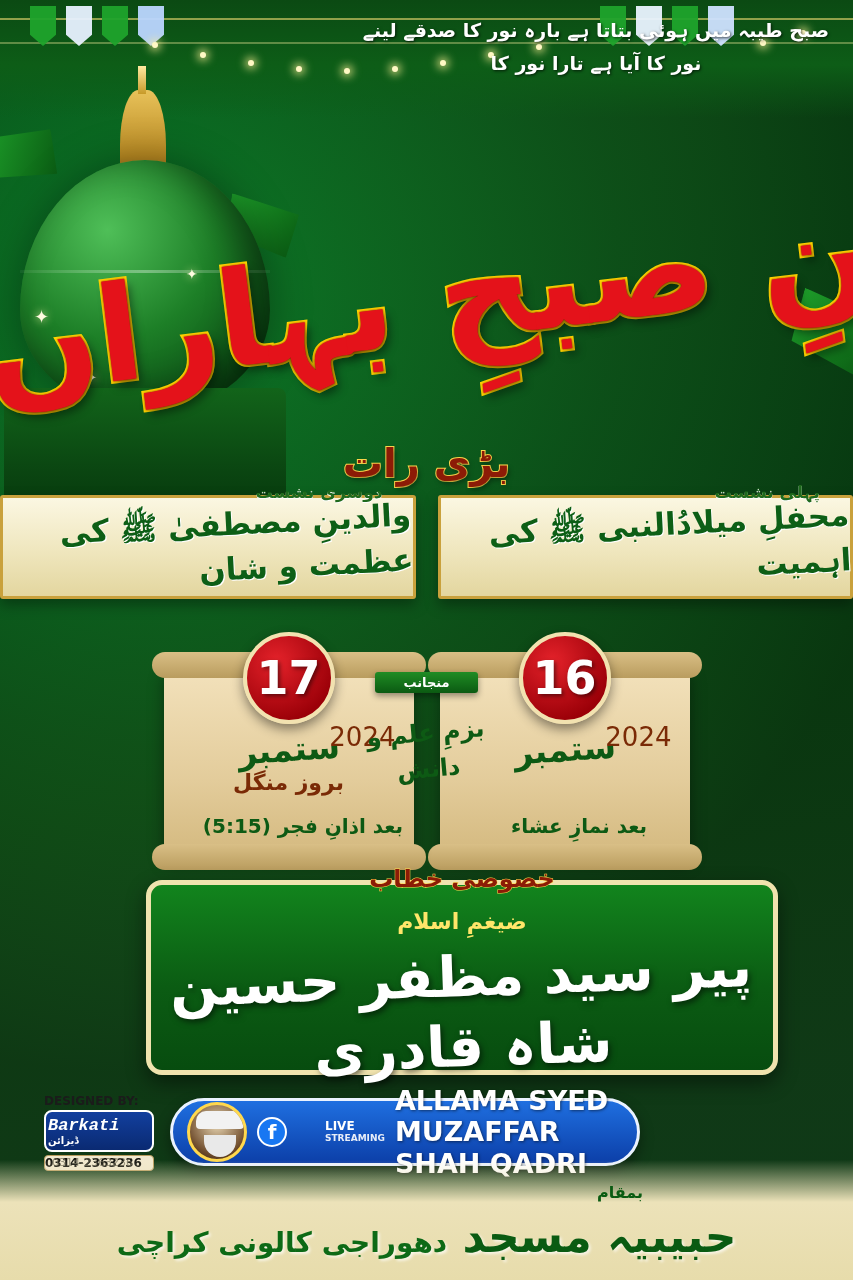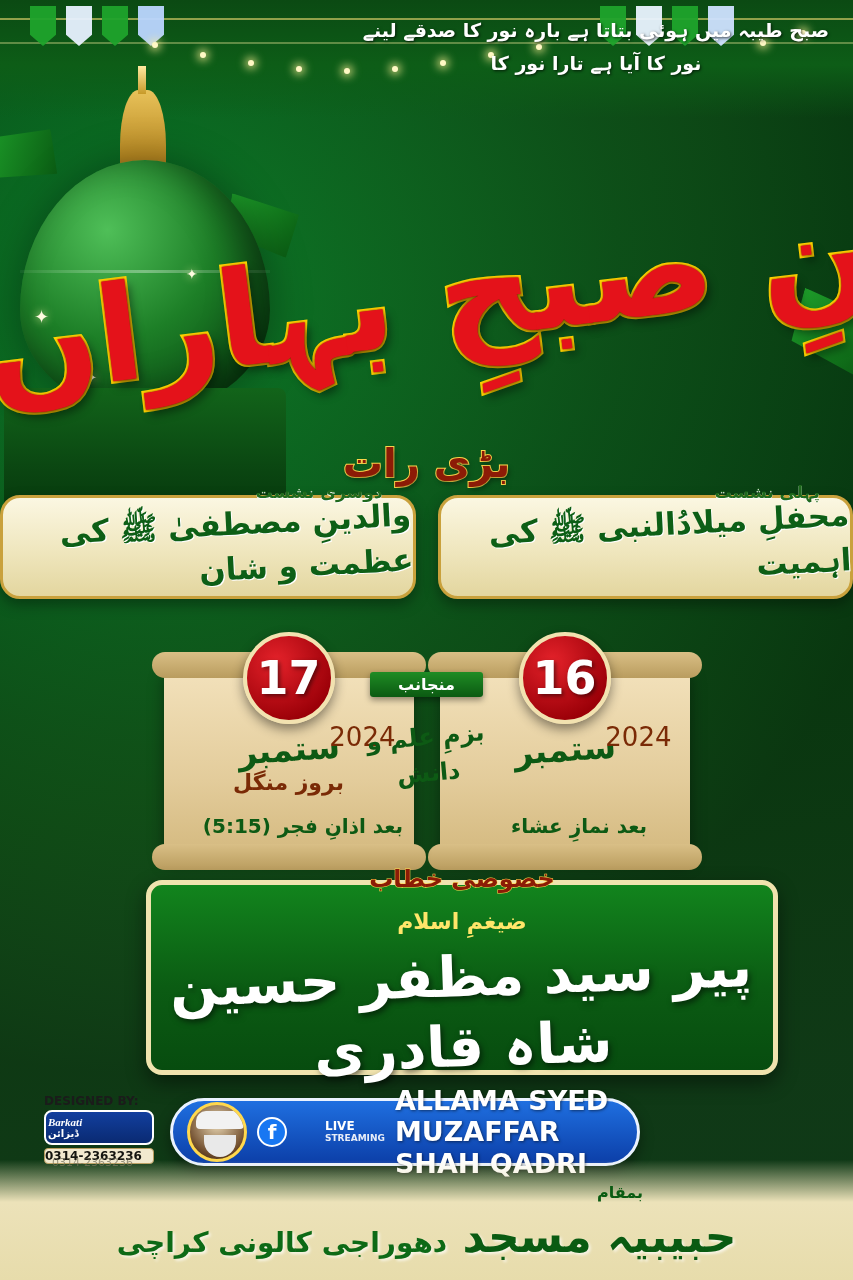--- a/index.html
+++ b/index.html
@@ -102,21 +102,21 @@
     text-shadow:2px 3px 5px rgba(0,0,0,0.35);
   }
   
   .sessions {
     position:absolute; left:0; top:495px; width:853px; height:120px;
     display:flex; flex-direction:row-reverse; justify-content:center; gap:22px;
   }
   .session {
     position:relative; width:428px; height:104px;
     background:linear-gradient(180deg,#fbf7e2,#efe6bd 55%,#e3d69f);
-    border:3px solid #c9a13c; border-radius:20px;
+    border:3px solid #c9a13c; border-radius:3px;
     box-shadow:0 6px 14px rgba(0,0,0,0.35);
     display:flex; align-items:center; justify-content:center;
     direction:rtl;
   }
   .session .stitle {
     position:absolute; top:-16px; right:30px;
     font-size:17px; font-weight:bold; color:#1f6a1d; direction:rtl;
     text-shadow:0 1px 0 #fff;
   }
   .session .stext {
@@ -171,21 +171,21 @@
     position:absolute; bottom:18px; left:0; width:100%; text-align:center;
     direction:rtl; font-size:20px; font-weight:bold; color:#0d5a14;padding-left:29px;
   }
   .mid-tag {
     position:absolute; left:50%; top:672px; transform:translateX(-50%);
     width:120px; text-align:center; direction:rtl; z-index:4;
   }
   .mid-tag .ribbon {
     display:inline-block; padding:3px 28px; border-radius:3px;
     background:linear-gradient(180deg,#1f8c24,#0b5a12);
-    color:#fff; font-size:16px; font-weight:bold;
+    color:#fff; font-size:13px; font-weight:bold;
     box-shadow:0 3px 6px rgba(0,0,0,0.4);
   }
   .mid-tag .mt {
     margin-top:22px; font-size:24px; font-weight:bold; color:#0d5a14;
     line-height:1.5; transform:rotate(-5deg);
   }
   
   .speaker {
     position:absolute; left:146px; top:880px; width:632px; height:195px;
     background:linear-gradient(180deg,#12841d,#0b5c13 55%,#074c0f);
@@ -241,21 +241,21 @@
   
   .designer {
     position:absolute; left:44px; top:1094px; width:110px; 
     font-size:12px; font-weight:bold; color:#1b1b1b;
   }
   .designer .logo {
     margin-top:2px; background:linear-gradient(180deg,#123f9e,#0a2a72);
     border:2px solid #fff; border-radius:8px; padding:4px 2px;
     color:#fff;
   }
-  .designer .logo .b1 { font-family:Liberation Serif, serif; font-size:11px; font-style:italic; }
+  .designer .logo .b1 { font-family:Liberation Mono, monospace; font-size:17px; font-style:italic; }
   .designer .logo .b2 { font-size:10px; }
   .designer .phone {
     margin-top:3px; background:#f2e9cf; border:1px solid #b99c5e;
     border-radius:4px; font-size:12px; color:#14140f;
   }
   
   .bottom {
     position:absolute; left:0; bottom:0; width:853px; height:120px;
     background:linear-gradient(180deg,rgba(236,226,185,0) 0%,#ece2b9 35%,#e7dcab 100%);
   }

